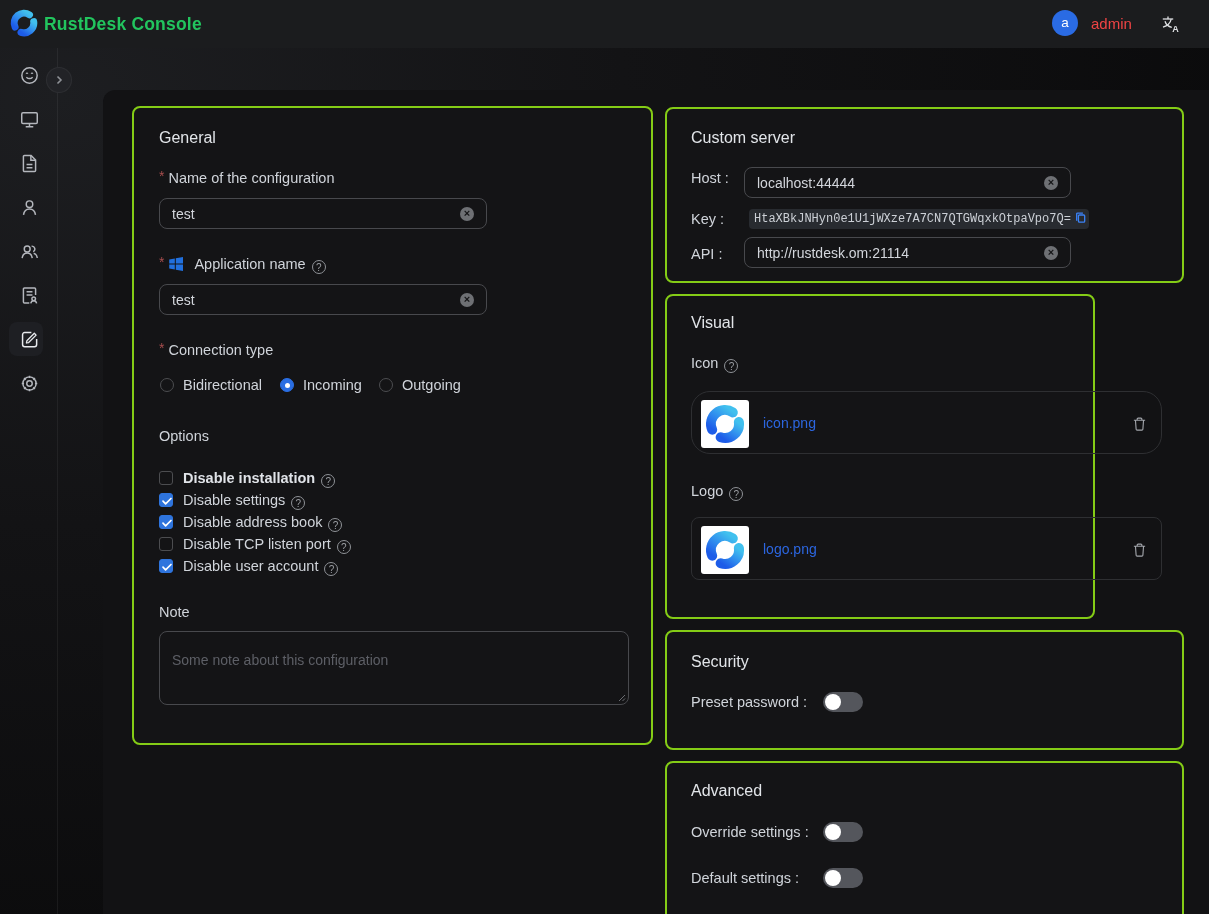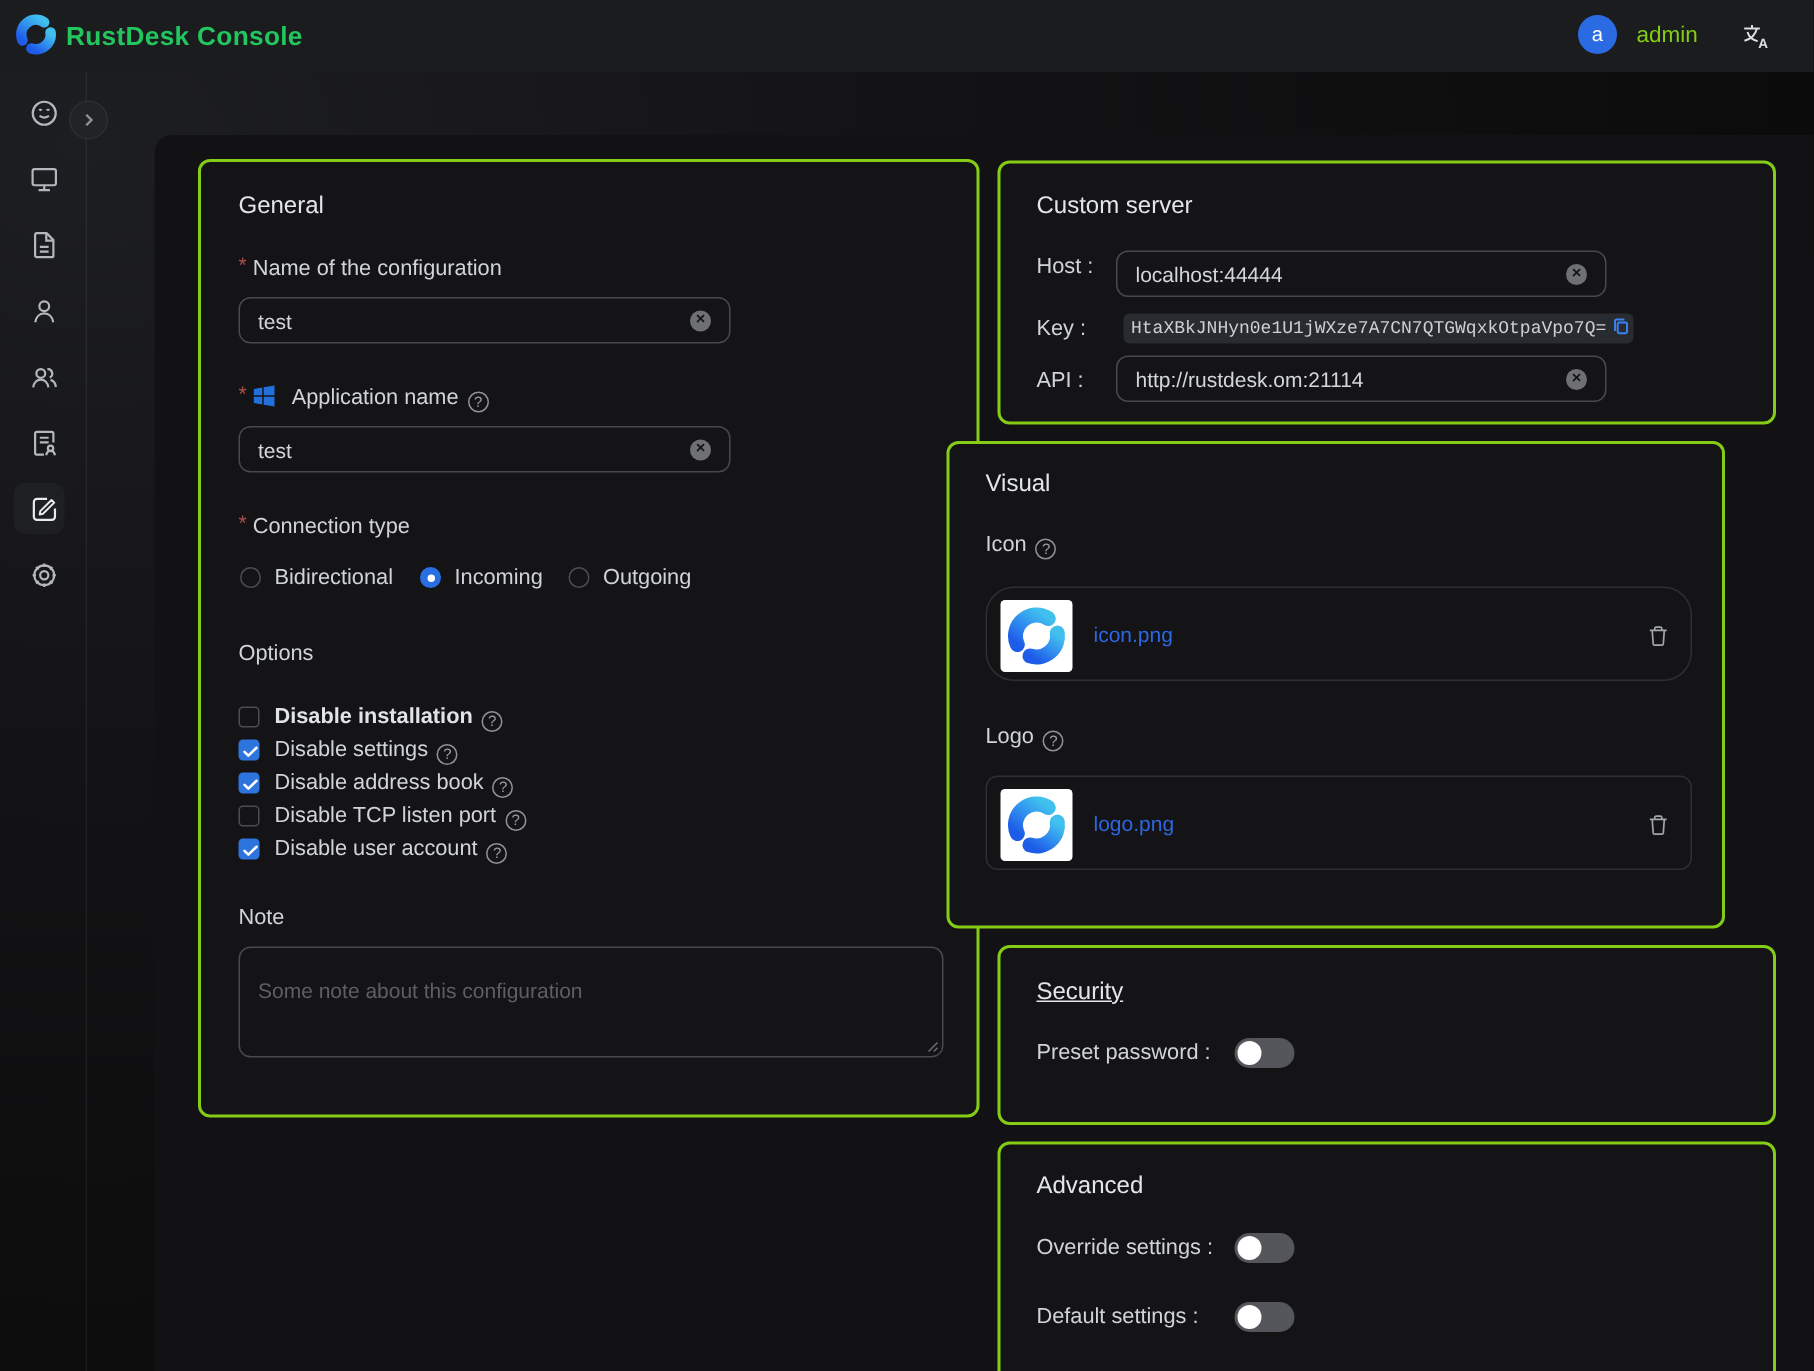--- a/index.html
+++ b/index.html
@@ -6,21 +6,21 @@
 html,body { width:1209px; height:914px; overflow:hidden; background:#0b0b0c;
   font-family:"Liberation Sans", sans-serif; }
 
 
 #header { position:absolute; left:0; top:0; width:1209px; height:48px; background:#1b1c1e; z-index:5; }
 #header .brand { position:absolute; left:44px; top:0; height:48px; line-height:48px;
   font-size:17.5px; font-weight:bold; color:#22c55e; letter-spacing:.2px; }
 #logo { position:absolute; left:10px; top:9px; }
 #avatar { position:absolute; left:1052px; top:10px; width:26px; height:26px; border-radius:50%;
   background:#2a6be4; color:#fff; font-size:13.5px; text-align:center; line-height:26px; }
-#uname { position:absolute; left:1091px; top:0; height:48px; line-height:48px; font-size:15px; color:#84cc16; }
+#uname { position:absolute; left:1091px; top:0; height:48px; line-height:48px; font-size:15px; color:#ef4444; }
 #trans { position:absolute; left:1160px; top:14px; }
 
 
 #bg { position:absolute; left:0; top:48px; width:1209px; height:866px;
   background:radial-gradient(1250px 950px at 60px 48px, #1d1e21 0%, #131315 45%, #0a0a0b 100%); }
 #sidebar { position:absolute; left:0; top:48px; width:58px; height:866px;
   border-right:1px solid rgba(255,255,255,0.06); }
 .sicon { position:absolute; left:16px; width:26px; height:26px; display:flex; align-items:center; justify-content:center; }
 #sactive { position:absolute; left:9px; top:274px; width:34px; height:34px; background:#1e1f23; border-radius:8px; }
 #chev { position:absolute; left:46px; top:67px; width:26px; height:26px; border-radius:50%;
@@ -218,21 +218,21 @@
         <rect x="4.8" y="4.3" width="6.7" height="7.7" rx="1"></rect>
         <path d="M9.6 2.2H3.9a1 1 0 00-1 1v7.2"></path>
       </svg></div>
   <div class="lbl" style="left:24px; top:137px;">API :</div>
   <div class="inp" style="left:77px; top:128px; width:327px; height:31px;">
     <span class="tx">http://rustdesk.om:21114</span>
       <span class="clear"></span>
   </div>
 </div>
 
-<div class="card" style="left:631px; top:294px; width:519px; height:325px;">
+<div class="card" style="left:665px; top:294px; width:430px; height:325px;">
   <div class="ctitle" style="top:18px; left:24px;">Visual</div>
   <div class="lbl" style="left:24px; top:59px;">Icon<span class="q">?</span></div>
   <div class="filebox" style="top:95px;border-radius:19px;">
     <div class="thumb">
       <svg width="40" height="40" viewBox="0 0 32 32">
         <path d="M22.26 6.71 A11.2 11.2 0 0 0 5.77 20.56" fill="none" stroke="url(#lg1)" stroke-width="8" stroke-linecap="round"></path>
         <path d="M27.09 14.44 A11.2 11.2 0 0 1 12.54 26.65" fill="none" stroke="url(#lg1)" stroke-width="8" stroke-linecap="round"></path>
       </svg>
     </div>
     <div class="fname">icon.png</div>
@@ -249,21 +249,21 @@
       </svg>
     </div>
     <div class="fname">logo.png</div>
     <svg class="trash" width="15" height="16" viewBox="0 0 16 17" fill="none" stroke="#a3a6ac" stroke-width="1.2">
       <path d="M2 4.5h12M5.5 4.5V3.2a1 1 0 011-1h3a1 1 0 011 1v1.3M3.7 4.5l.7 9.6a1 1 0 001 .9h5.2a1 1 0 001-.9l.7-9.6"></path>
     </svg>
   </div>
 </div>
 
 <div class="card" style="left:665px; top:630px; width:519px; height:120px;">
-  <div class="ctitle" style="top:21px; left:24px;text-decoration:underline;">Security</div>
+  <div class="ctitle" style="top:21px; left:24px;">Security</div>
   <div class="lbl" style="left:24px; top:62px;">Preset password :</div>
   <div class="toggle" style="left:156px; top:60px;"></div>
 </div>
 
 <div class="card" style="left:665px; top:761px; width:519px; height:170px;">
   <div class="ctitle" style="top:19px; left:24px;">Advanced</div>
   <div class="lbl" style="left:24px; top:61px;">Override settings :</div>
   <div class="toggle" style="left:156px; top:59px;"></div>
   <div class="lbl" style="left:24px; top:107px;">Default settings :</div>
   <div class="toggle" style="left:156px; top:105px;"></div>

